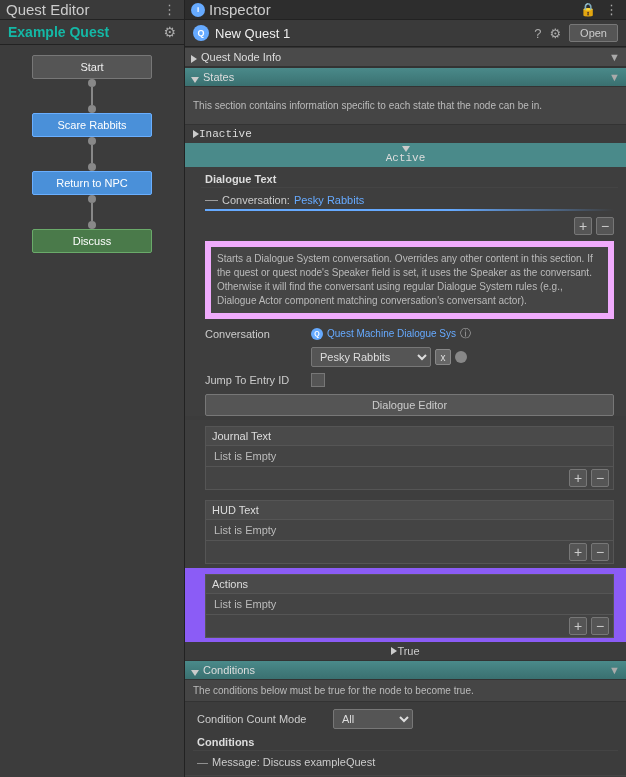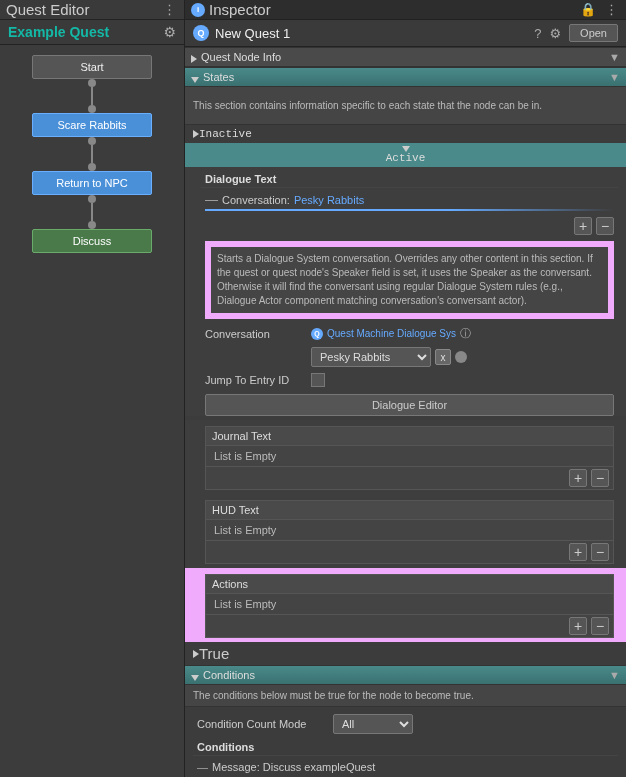--- a/index.html
+++ b/index.html
@@ -411,25 +411,26 @@
       justify-content: center;
       cursor: pointer;
       font-size: 14px;
       border-radius: 2px;
     }
 
     
     .true-section {
       padding: 3px 8px;
       color: #ccc;
-      font-size: 15px;
+      font-size: 11px;
       display: flex;
       align-items: center;
       gap: 0;
       cursor: pointer;
+      justify-content: center;
     }
 
     
     .conditions-area {
       padding: 4px 8px;
     }
     .cond-info {
       background: #454545;
       padding: 5px 8px;
       font-size: 10px;
@@ -645,21 +646,21 @@
           <div class="list-empty">
             <span>List is Empty</span>
           </div>
           <div class="list-footer">
             <div class="plus-minus-btn">+</div>
             <div class="plus-minus-btn">−</div>
           </div>
         </div>
       </div>
 
-      <div style="background:#f0abfc; padding: 2px 8px 4px 16px;">
+      <div style="background:#8b5cf6; padding: 2px 8px 4px 16px;">
         <div class="list-section">
           <div class="list-section-header">
             <span>Actions</span>
           </div>
           <div class="list-empty">
             <span>List is Empty</span>
           </div>
           <div class="list-footer">
             <div class="plus-minus-btn">+</div>
             <div class="plus-minus-btn">−</div>

